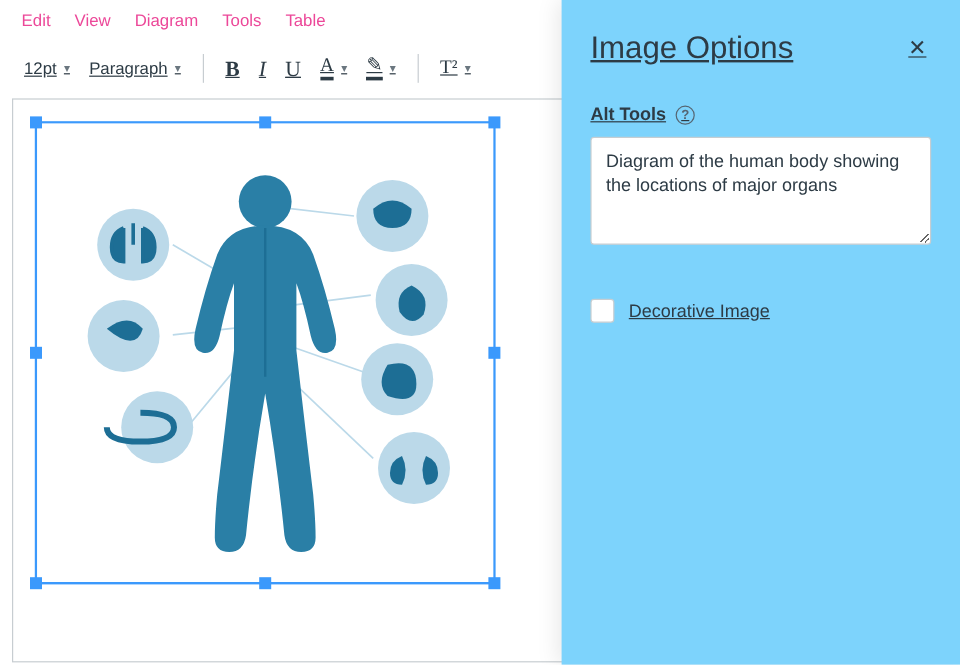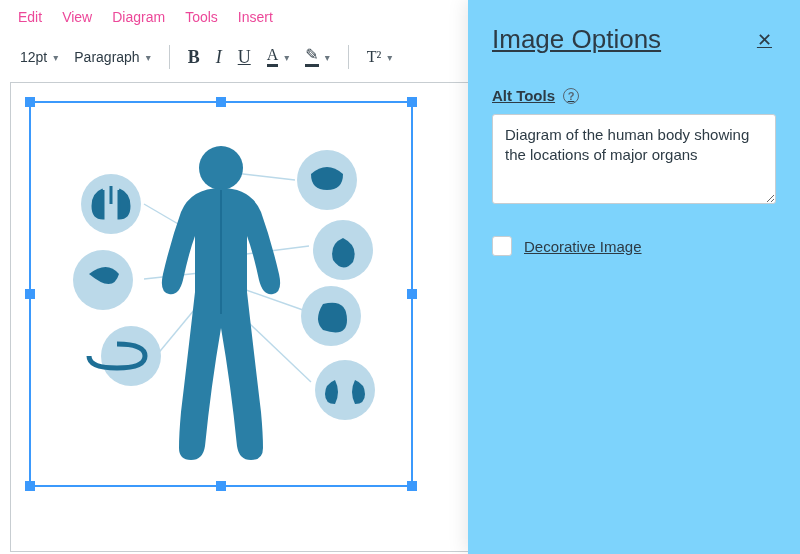--- a/index.html
+++ b/index.html
@@ -3,21 +3,21 @@
 <meta charset="utf-8">
 <style>
 * { margin: 0; padding: 0; box-sizing: border-box; }
 body { font-family: -apple-system, BlinkMacSystemFont, "Segoe UI", Helvetica, Arial, sans-serif; width: 800px; height: 554px; overflow: hidden; background: #fff; color: #2D3B45; position: relative; }
 
 
 .menubar { display: flex; align-items: center; height: 34px; padding: 0 8px; gap: 0; }
 .menubar .menu-item { font-size: 14px; color: #ec4899; padding: 6px 10px; cursor: pointer; }
 
 
-.toolbar { display: flex; align-items: center; height: 42px; padding: 4px 8px 0 8px; gap: 0; }
+.toolbar { display: flex; align-items: center; height: 42px; padding: 4px 8px 0 8px; gap: 0; text-decoration: underline; }
 .tool-group { display: flex; align-items: center; gap: 4px; padding: 0 6px; }
 .tool-sep { width: 1px; height: 24px; background: #C7CDD1; margin: 0 6px; }
 .tool-btn { display: flex; align-items: center; gap: 4px; padding: 4px 6px; font-size: 14px; color: #2D3B45; cursor: pointer; border-radius: 3px; }
 .chevron { font-size: 10px; color: #6B7780; margin-left: 2px; }
 
 
 .editor-area { border: 1px solid #C7CDD1; margin: 6px 10px 0 10px; height: 470px; position: relative; overflow: hidden; }
 .editor-inner { padding: 18px 18px; }
 
 
@@ -35,38 +35,38 @@
 .img-illustration { width: 100%; height: 100%; display: flex; align-items: center; justify-content: center; background: #fff; }
 
 
 .side-panel { position: absolute; top: 0; right: 0; width: 332px; height: 554px; background: #7dd3fc; border-left: 0; box-shadow: -2px 0 18px rgba(0,0,0,.10); padding: 24px 24px; text-decoration: underline; }
 .side-header { display: flex; align-items: center; justify-content: space-between; margin-bottom: 32px; }
 .side-title { font-size: 26px; font-weight: 400; color: #2D3B45; }
 .close-x { font-size: 18px; color: #2D3B45; cursor: pointer; padding: 4px; line-height: 1; }
 .field-label { font-size: 15px; font-weight: 700; color: #2D3B45; display: flex; align-items: center; gap: 8px; margin-bottom: 10px; }
 .help-circle { width: 16px; height: 16px; border: 1.5px solid #556572; border-radius: 50%; display: inline-flex; align-items: center; justify-content: center; font-size: 11px; color: #556572; cursor: pointer; }
 .alt-textarea { width: 100%; height: 90px; border: 1px solid #C7CDD1; border-radius: 3px; padding: 10px 12px; font-size: 15px; font-family: inherit; color: #2D3B45; resize: both; line-height: 1.35; }
-.checkbox-row { display: flex; align-items: center; gap: 12px; margin-top: 28px; cursor: pointer; }
+.checkbox-row { display: flex; align-items: center; gap: 12px; margin-top: 40px; cursor: pointer; }
 .checkbox-box { width: 20px; height: 20px; border: 1px solid #C7CDD1; border-radius: 3px; background: #fff; }
 .checkbox-label { font-size: 15px; color: #2D3B45; }
 
 
 .organ-circle { fill: #BBD9E9; }
 .organ-icon { fill: #1D6E95; }
 .lead { stroke: #BBD9E9; stroke-width: 1.4; fill: none; }
 </style>
 </head>
 <body>
 
 <div class="menubar">
   <div class="menu-item">Edit</div>
   <div class="menu-item">View</div>
   <div class="menu-item">Diagram</div>
   <div class="menu-item">Tools</div>
-  <div class="menu-item">Insert</div>
+  <div class="menu-item">Table</div>
 </div>
 
 <div class="toolbar">
   <div class="tool-group">
     <div class="tool-btn">
       <span>12pt</span>
       <span class="chevron">▾</span>
     </div>
     <div class="tool-btn">
       <span>Paragraph</span>

